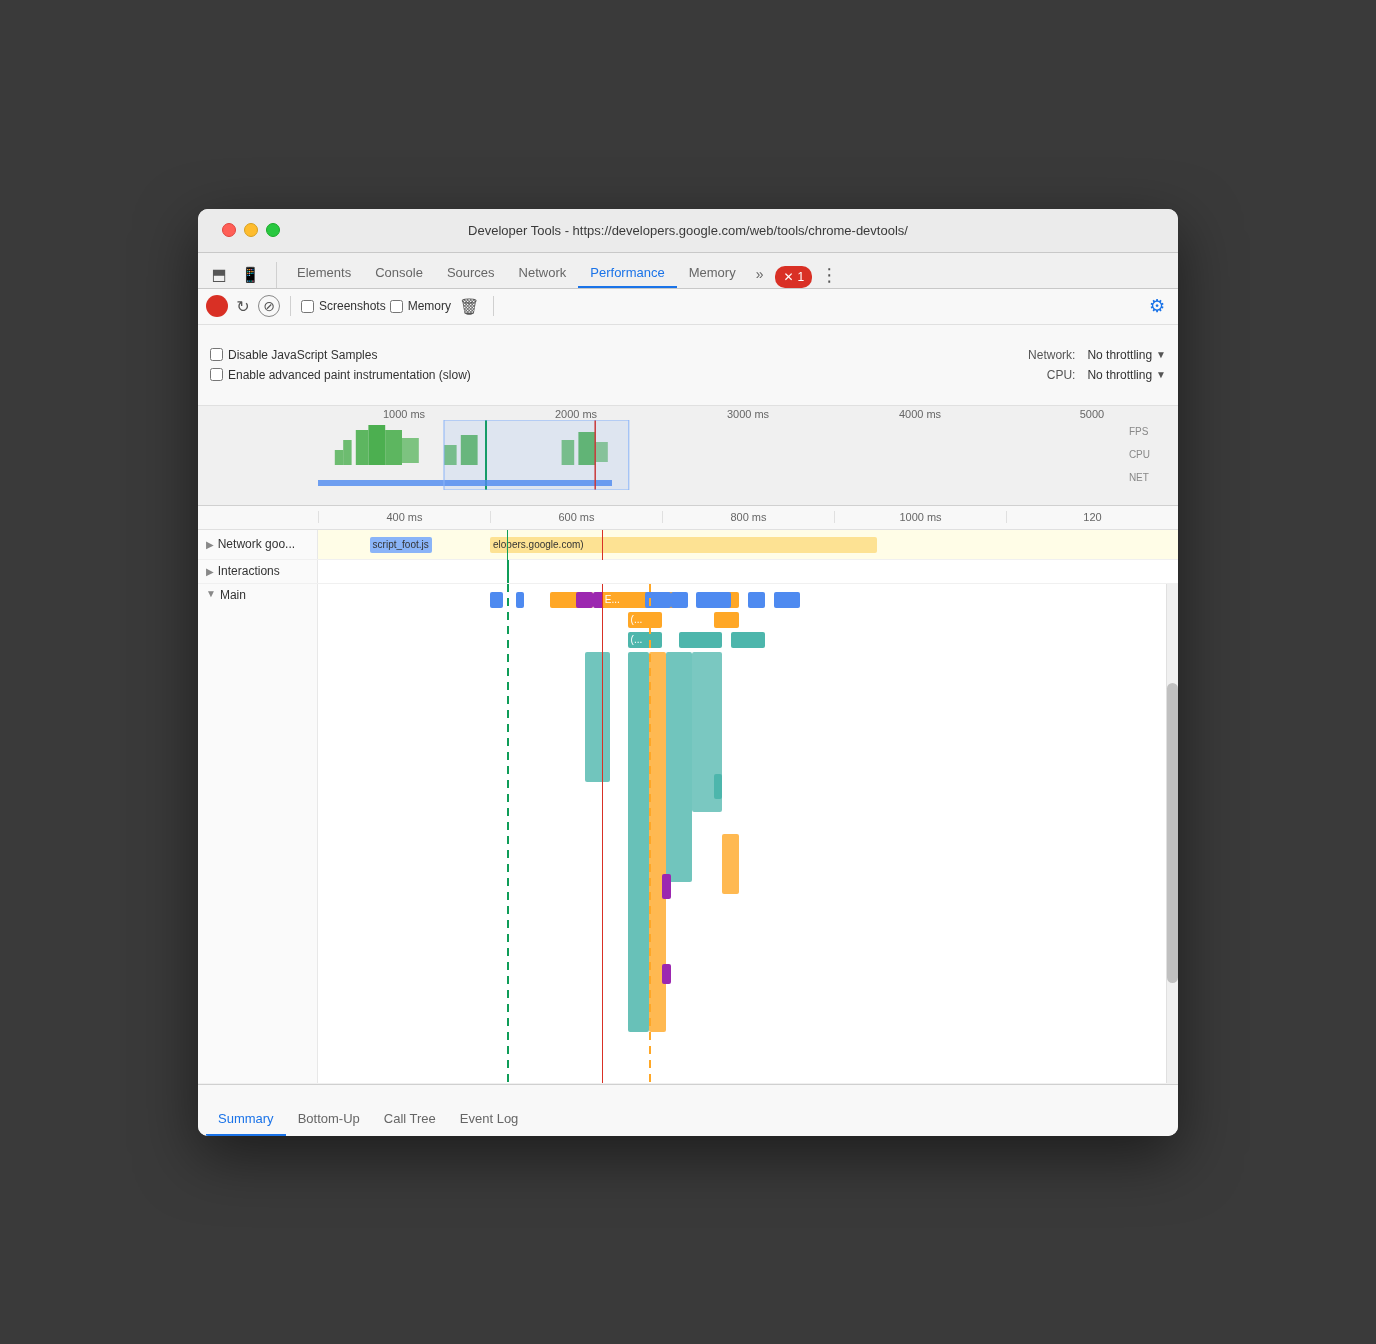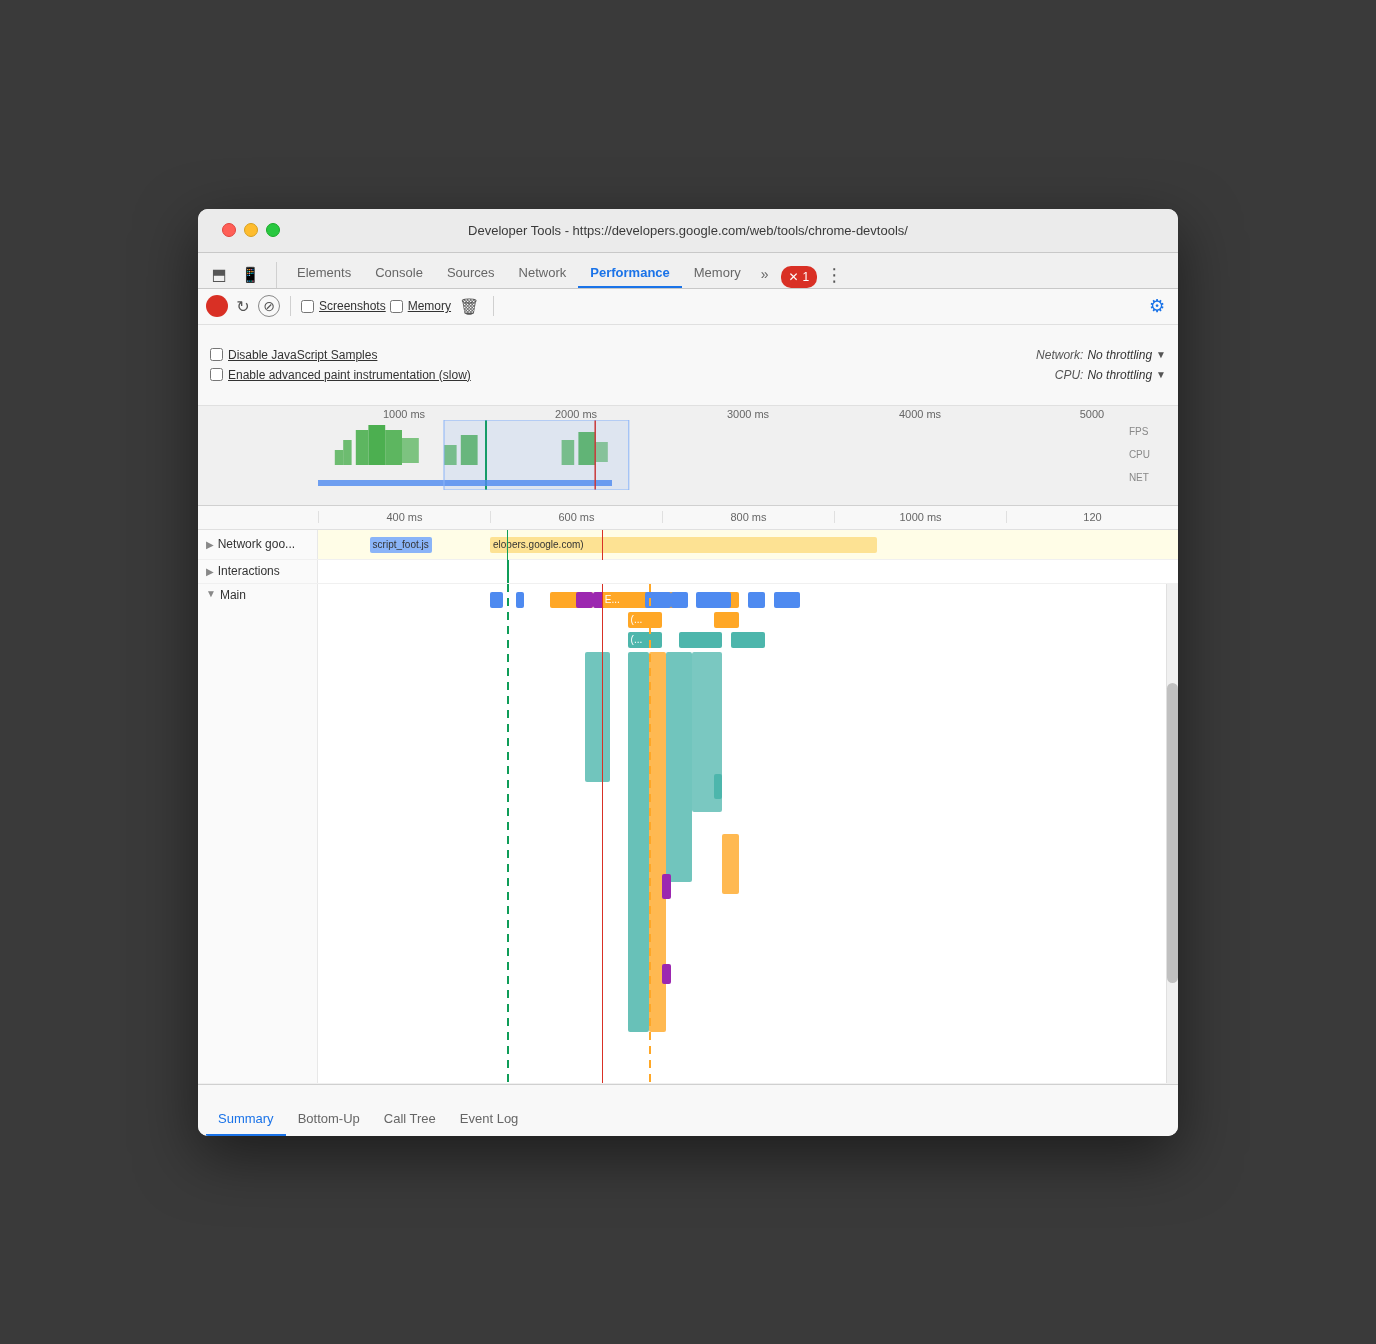--- a/index.html
+++ b/index.html
@@ -76,21 +76,21 @@
       padding: 6px 12px;
       font-size: 13px;
       color: #666;
       cursor: pointer;
       border-bottom: 2px solid transparent;
       white-space: nowrap;
     }
     .tab.active {
       color: #1a73e8;
       border-bottom: 2px solid #1a73e8;
-      font-weight: 700;
+      font-weight: 400;
     }
     .tab-more {
       padding: 6px 8px;
       color: #666;
       cursor: pointer;
       font-size: 14px;
     }
     .tab-error {
       display: flex;
       align-items: center;
@@ -160,21 +160,20 @@
       background: #d0d0d0;
       margin: 0 6px;
     }
     .checkbox-label {
       display: flex;
       align-items: center;
       gap: 5px;
       font-size: 12px;
       color: #333;
       cursor: pointer;
-      text-decoration: underline;
     }
     .checkbox-label input { cursor: pointer; }
     .trash-btn {
       font-size: 16px;
       cursor: pointer;
       color: #555;
       background: transparent;
       border: none;
       padding: 2px 4px;
     }
@@ -206,22 +205,21 @@
       align-items: center;
       padding: 3px 0;
       font-size: 12px;
     }
     .settings-left {
       flex: 1;
     }
     .settings-right {
       display: flex;
       align-items: flex-end;
-      gap: 4px;
-      font-style: italic;
+      gap: 12px;
     }
     .settings-label {
       font-size: 12px;
       color: #555;
     }
     .settings-select {
       display: flex;
       align-items: center;
       gap: 4px;
       font-size: 12px;

